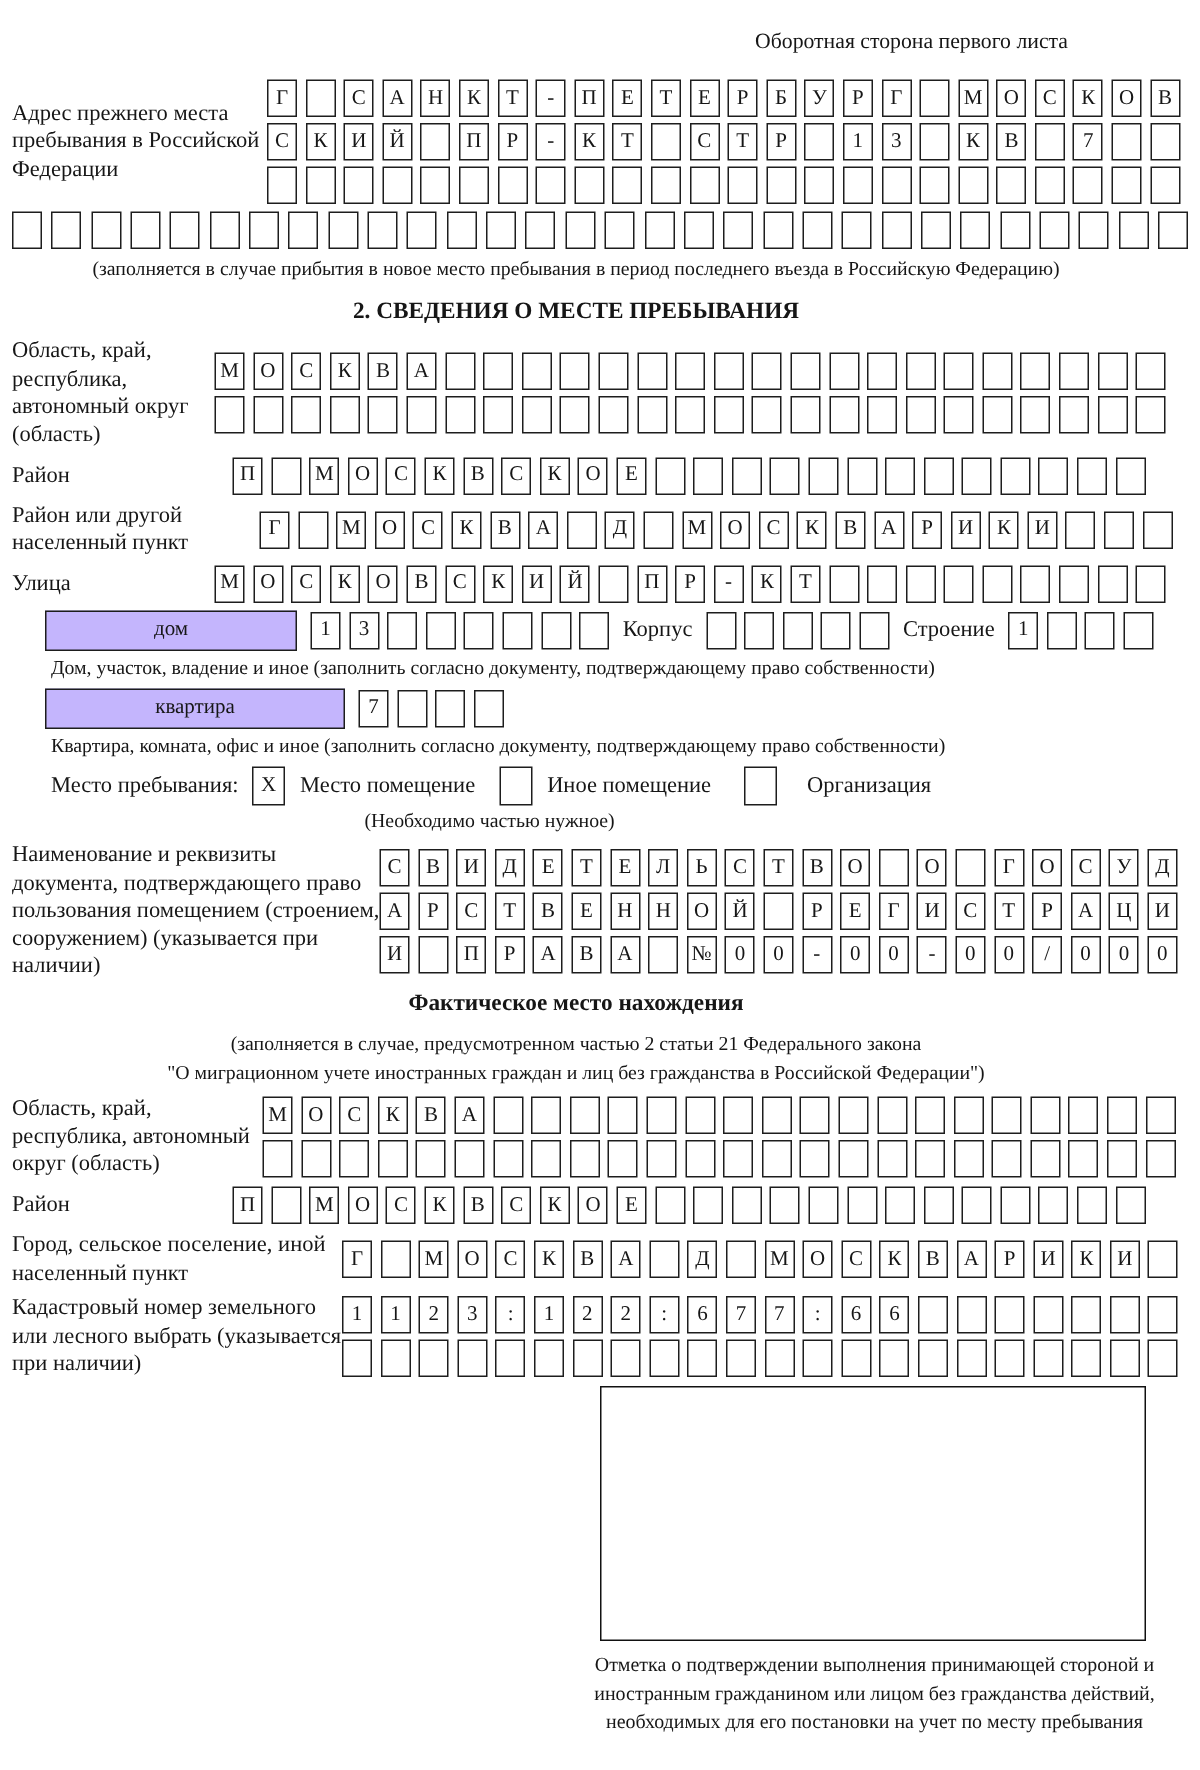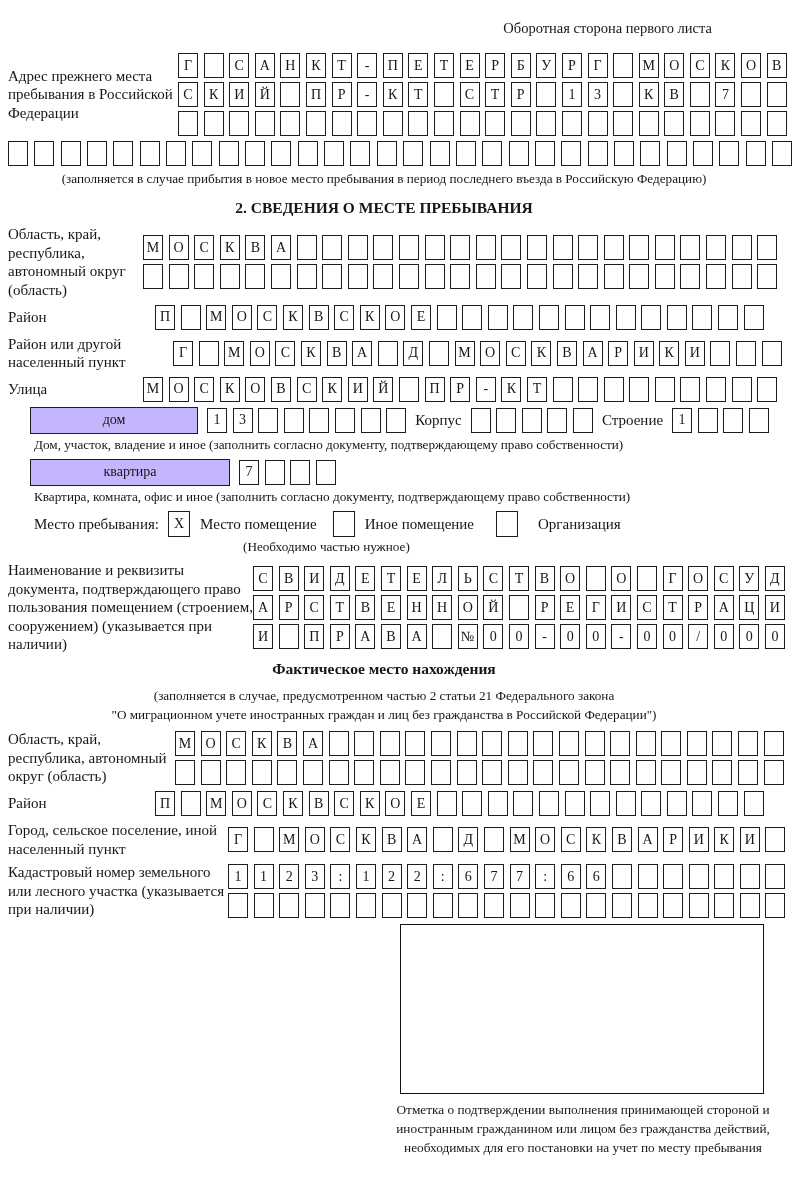--- a/index.html
+++ b/index.html
@@ -574,21 +574,21 @@
         <span class="cell">А</span>
         <span class="cell">Р</span>
         <span class="cell">И</span>
         <span class="cell">К</span>
         <span class="cell">И</span>
         <span class="cell"></span>
       </div>
   </div>
 
   <div class="field">
-    <div class="label w220">Кадастровый номер земельного или лесного участка (указывается при наличии)</div>
+    <div class="label w220">Кадастровый номер земельного или лесного выбрать (указывается при наличии)</div>
     <div class="rows">
       <div class="cells">
           <span class="cell">1</span>
           <span class="cell">1</span>
           <span class="cell">2</span>
           <span class="cell">3</span>
           <span class="cell">:</span>
           <span class="cell">1</span>
           <span class="cell">2</span>
           <span class="cell">2</span>

